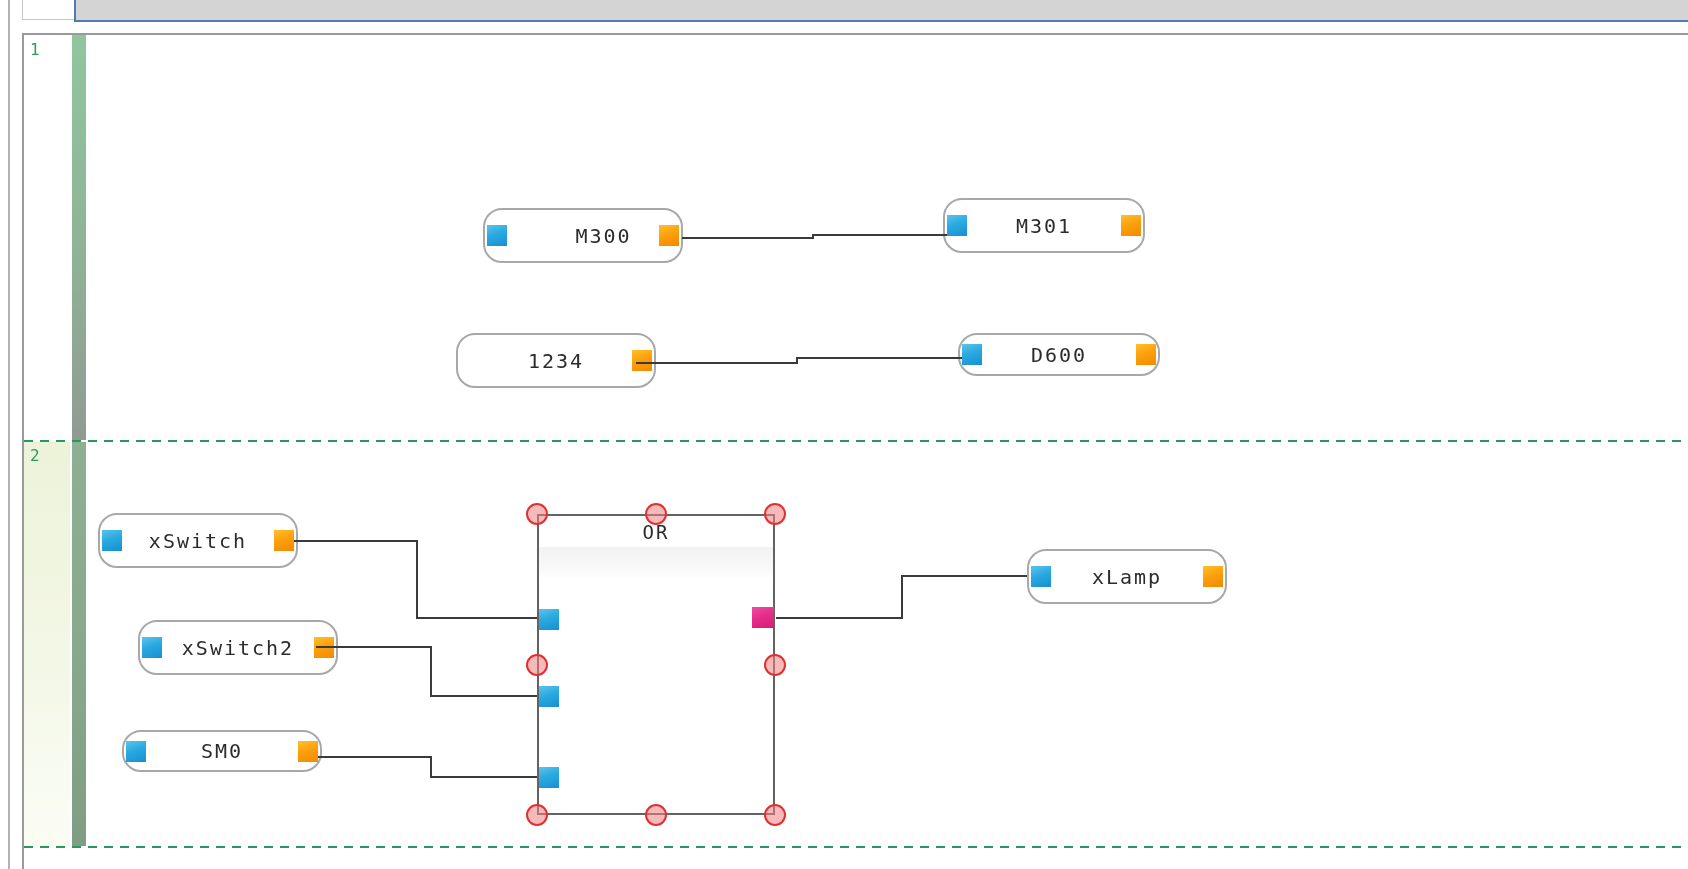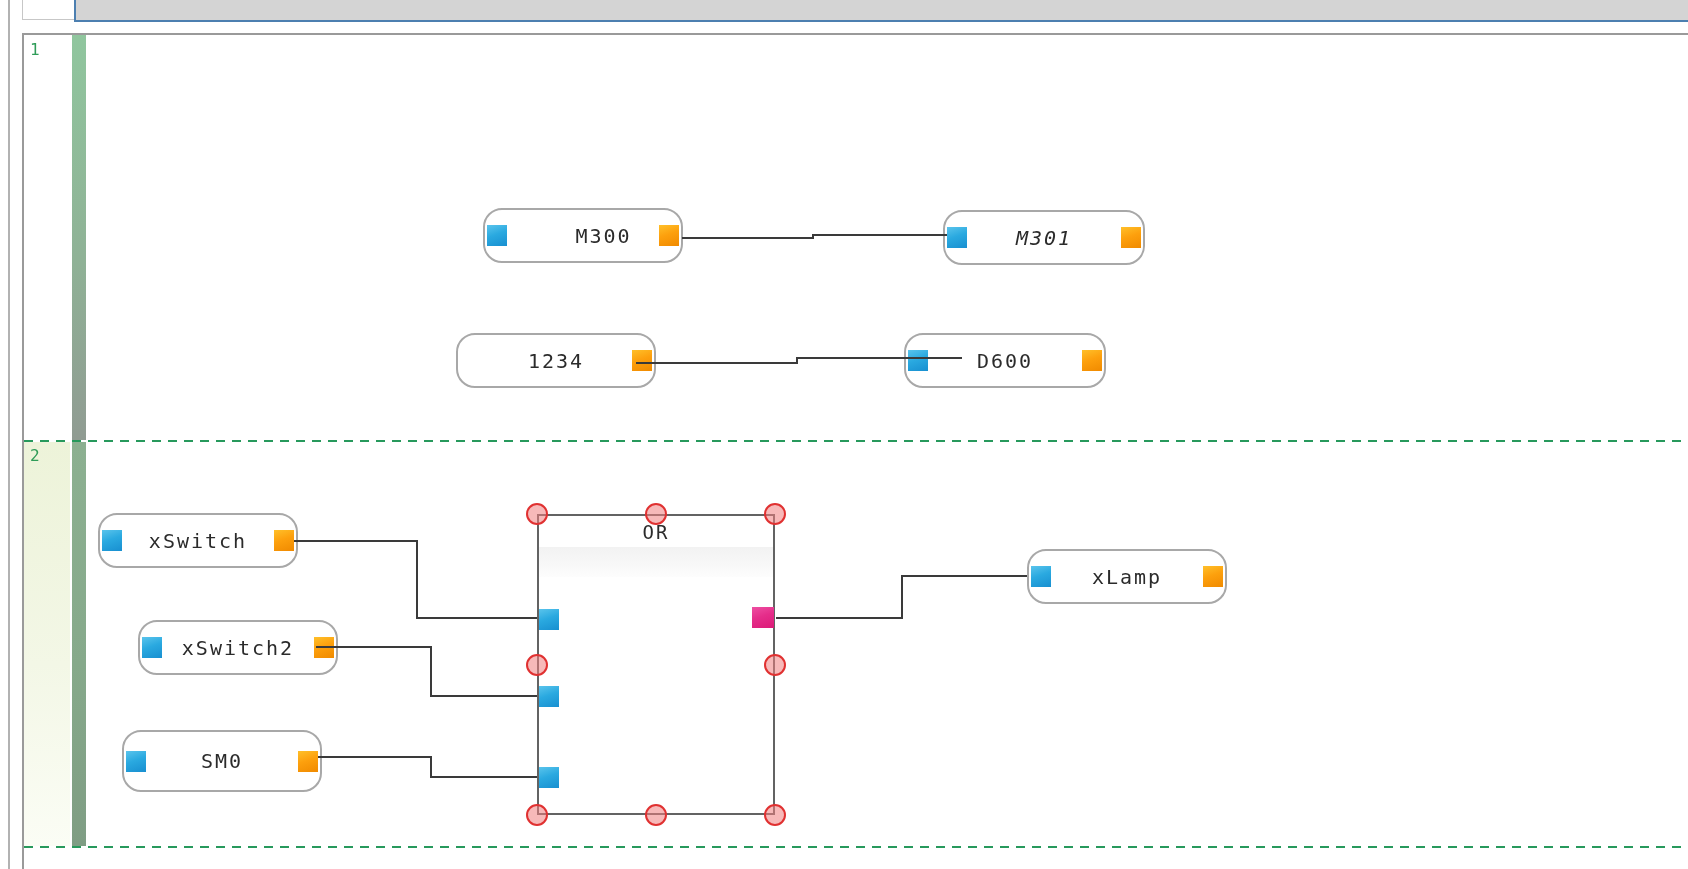--- a/index.html
+++ b/index.html
@@ -73,38 +73,38 @@
 <div class="abs gutter1"></div>
 <div class="abs net-number num1">1</div>
 <div class="abs rail1"></div>
 
 <div class="abs pill" style="left:483px;top:208px;width:200px;height:55px;padding-left:41px;">
   <span class="pin pin-left pin-blue"></span>
   <span class="pill-label">M300</span>
   <span class="pin pin-right pin-orange"></span>
 </div>
 
-<div class="abs pill" style="left:943px;top:210px;width:202px;height:55px;font-style:italic;">
+<div class="abs pill" style="left:943px;top:198px;width:202px;height:55px;">
   <span class="pin pin-left pin-blue"></span>
   <span class="pill-label">M301</span>
   <span class="pin pin-right pin-orange"></span>
 </div>
 
 <div>
   <div class="abs wire" style="left:682px;top:237px;width:132px;height:2px;"></div>
   <div class="abs wire" style="left:812px;top:234px;width:2px;height:5px;"></div>
   <div class="abs wire" style="left:812px;top:234px;width:135px;height:2px;"></div>
 </div>
 
 <div class="abs pill" style="left:440px;top:333px;width:200px;height:55px;margin-left:16px;">
   <span class="pill-label">1234</span>
   <span class="pin pin-right pin-orange"></span>
 </div>
 
-<div class="abs pill" style="left:904px;top:333px;width:202px;height:55px;">
+<div class="abs pill" style="left:958px;top:333px;width:202px;height:43px;">
   <span class="pin pin-left pin-blue"></span>
   <span class="pill-label">D600</span>
   <span class="pin pin-right pin-orange"></span>
 </div>
 
 <div>
   <div class="abs wire" style="left:636px;top:362px;width:162px;height:2px;"></div>
   <div class="abs wire" style="left:796px;top:357px;width:2px;height:7px;"></div>
   <div class="abs wire" style="left:796px;top:357px;width:166px;height:2px;"></div>
 </div>
@@ -121,21 +121,21 @@
   <span class="pill-label">xSwitch</span>
   <span class="pin pin-right pin-orange"></span>
 </div>
 
 <div class="abs pill" style="left:138px;top:620px;width:200px;height:55px;">
   <span class="pin pin-left pin-blue"></span>
   <span class="pill-label">xSwitch2</span>
   <span class="pin pin-right pin-orange"></span>
 </div>
 
-<div class="abs pill" style="left:122px;top:730px;width:200px;height:62px;">
+<div class="abs pill" style="left:122px;top:730px;width:200px;height:42px;">
   <span class="pin pin-left pin-blue"></span>
   <span class="pill-label">SM0</span>
   <span class="pin pin-right pin-orange"></span>
 </div>
 
 <div>
   <div class="abs wire" style="left:294px;top:540px;width:124px;height:2px;"></div>
   <div class="abs wire" style="left:416px;top:540px;width:2px;height:79px;"></div>
   <div class="abs wire" style="left:416px;top:617px;width:122px;height:2px;"></div>
 </div>

